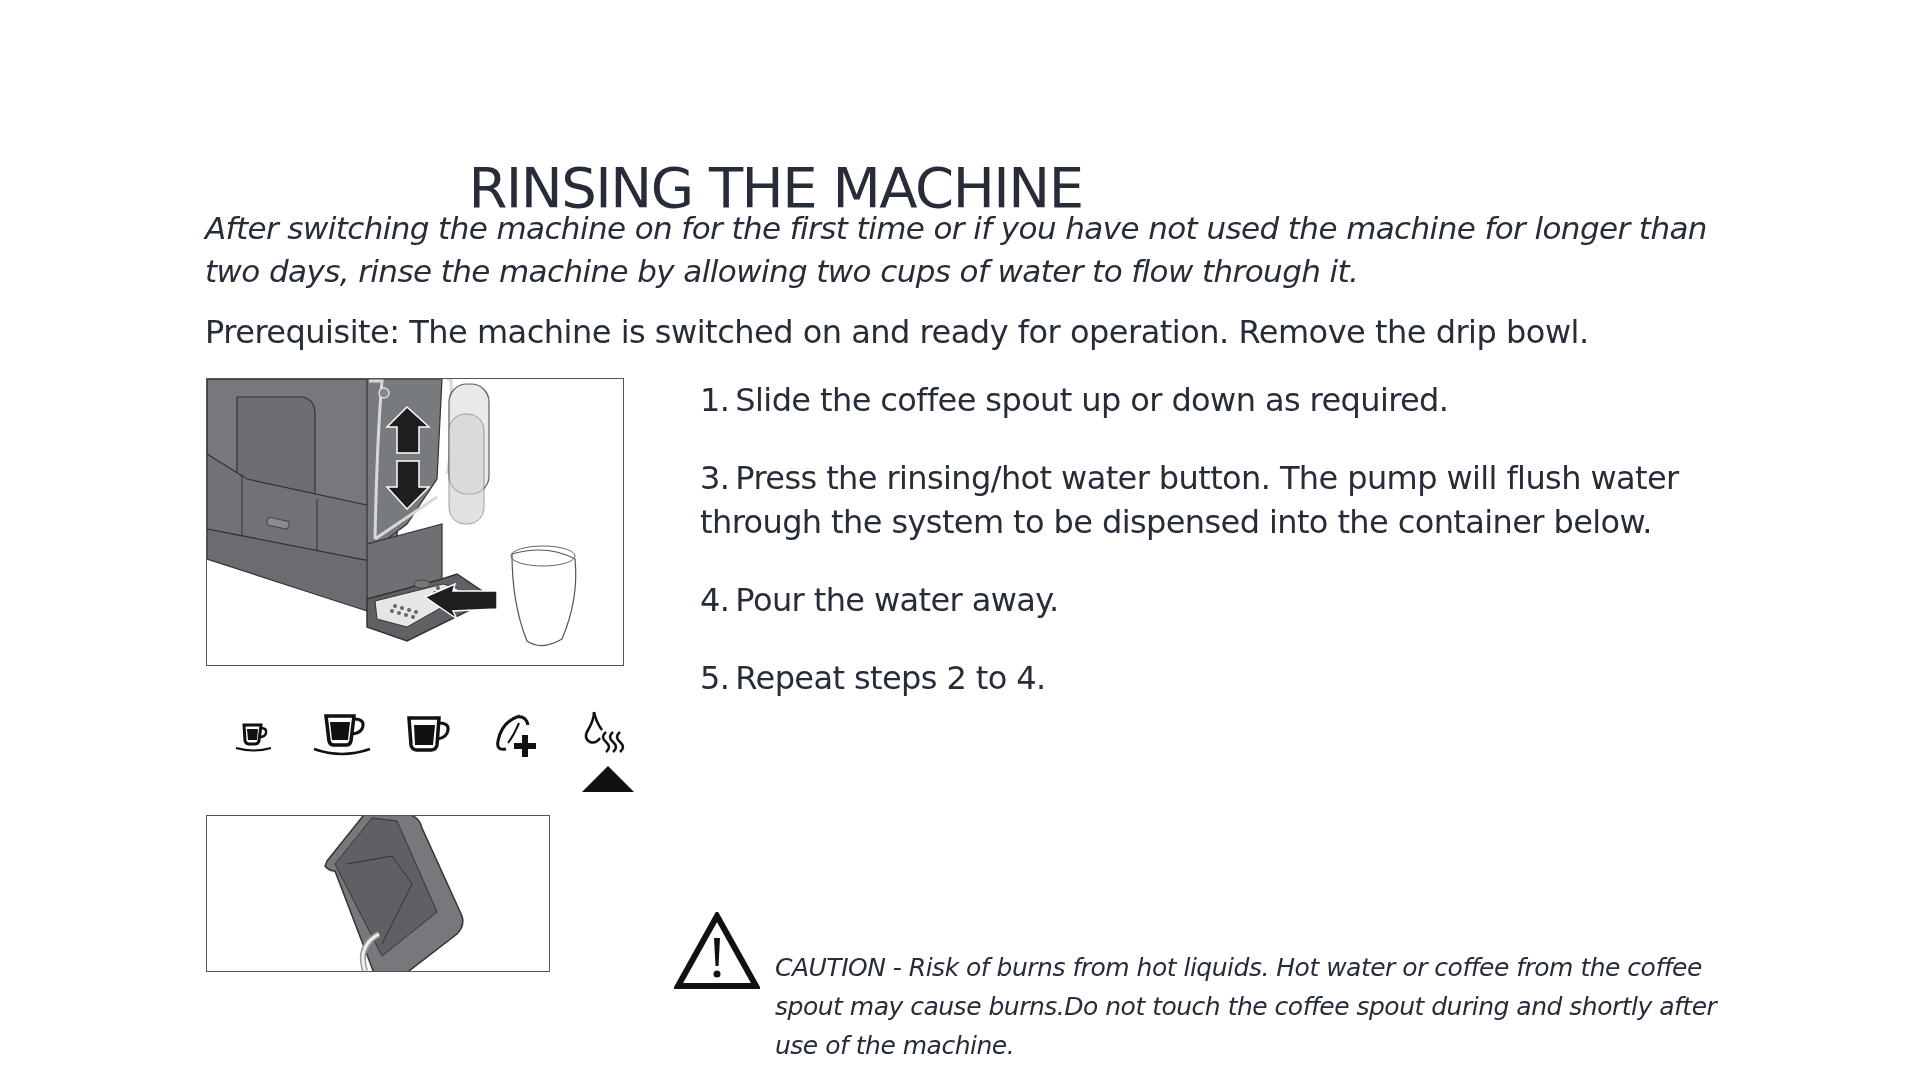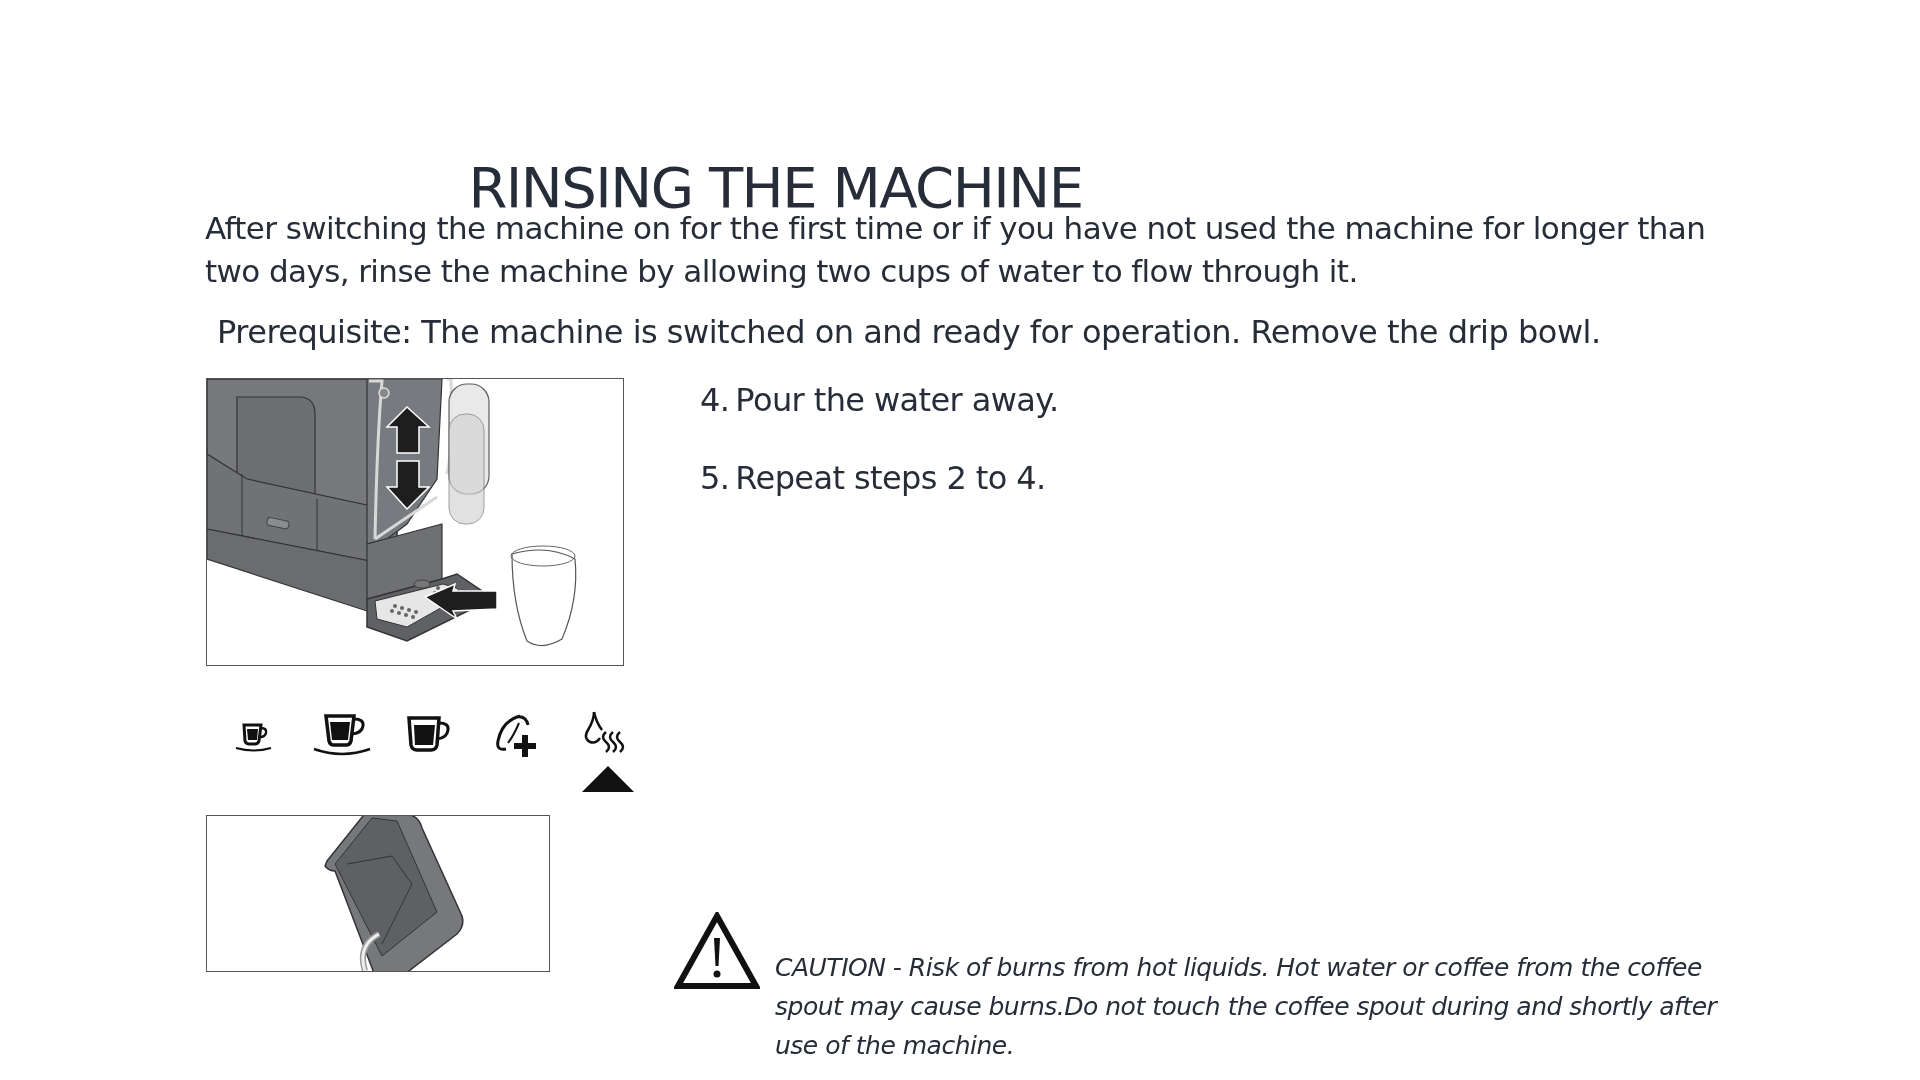--- a/index.html
+++ b/index.html
@@ -1,23 +1,23 @@
 <!DOCTYPE html>
 <html><head>
 <meta charset="utf-8">
 <style>
   html, body { margin:0; padding:0; background:#ffffff; }
   body { width:1920px; height:1080px; position:relative; overflow:hidden;
          font-family:"DejaVu Sans", sans-serif; color:#262d38; }
   .abs { position:absolute; }
   .title { left:0; width:1551px; top:118px; text-align:center; font-size:56px;
            letter-spacing:-1.5px; font-weight:400; line-height:64px; }
-  .intro { left:205px; top:207px; width:1560px; font-size:31px;
+  .intro { left:205px; top:207px; width:1560px; font-style:italic; font-size:31px;
            line-height:43px; letter-spacing:-0.6px; }
-  .prereq { left:217px; top:310px; font-size:32px; line-height:44px; letter-spacing:-0.5px; }
+  .prereq { left:205px; top:310px; font-size:32px; line-height:44px; letter-spacing:-0.5px; }
   .steps { left:700px; top:378px; width:1080px; }
   .step { font-size:32px; line-height:44px; letter-spacing:-0.6px; margin-bottom:34px; }
   .step .num { margin-right:6px; }
   .fig { border:1.5px solid #555; background:#fff; overflow:hidden; }
   .fig1 { left:206px; top:378px; width:416px; height:286px; }
   .fig2 { left:206px; top:815px; width:342px; height:155px; }
   .icons { left:220px; top:705px; width:420px; height:95px; }
   .icon { position:absolute; }
   .caution-tri { left:674px; top:912px; width:86px; height:78px; }
   .caution-text { left:775px; top:916px; width:990px; font-style:italic; font-size:25px;
@@ -130,20 +130,22 @@
   <svg width="342" height="155" viewBox="0 0 342 155">
     <path d="M120,45 L160,-5 Q168,-10 180,-6 L200,-2 Q212,0 215,12 L255,100 Q258,110 250,118 L185,168 L170,165 L128,55 Q122,55 118,50 Z" fill="#76787c" stroke="#333" stroke-width="1.5"></path>
     <path d="M128,48 L165,2 L190,5 L230,96 L175,140 Z" fill="#5e6064" stroke="#333" stroke-width="1"></path>
     <path d="M140,48 L185,40 L205,68 L175,128" fill="none" stroke="#333" stroke-width="1"></path>
     <path d="M172,118 Q150,130 158,155" fill="none" stroke="#999" stroke-width="6"></path>
     <path d="M172,118 Q150,130 158,155" fill="none" stroke="#eee" stroke-width="3"></path>
   </svg>
 </div>
 
 <div class="abs steps">
+  <div class="step"><span class="num">1.</span><span>Slide the coffee spout up or down as required.</span></div>
+  <div class="step"><span class="num">3.</span><span>Press the rinsing/hot water button. The pump will flush water through the system to be dispensed into the container below.</span></div>
   <div class="step"><span class="num">4.</span><span>Pour the water away.</span></div>
   <div class="step"><span class="num">5.</span><span>Repeat steps 2 to 4.</span></div>
 </div>
 
 <svg class="abs caution-tri" viewBox="0 0 86 78">
   <polygon points="43,4 82,74 4,74" fill="none" stroke="#111" stroke-width="6" stroke-linejoin="miter"></polygon>
   <path d="M40,26 L46,26 L44.5,54 L41.5,54 Z" fill="#111"></path>
   <circle cx="43" cy="62" r="3.5" fill="#111"></circle>
 </svg>
 <div class="abs caution-text">CAUTION - Risk of burns from hot liquids. Hot water or coffee from the coffee spout may cause burns.Do not touch the coffee spout during and shortly after use of the machine.</div>

